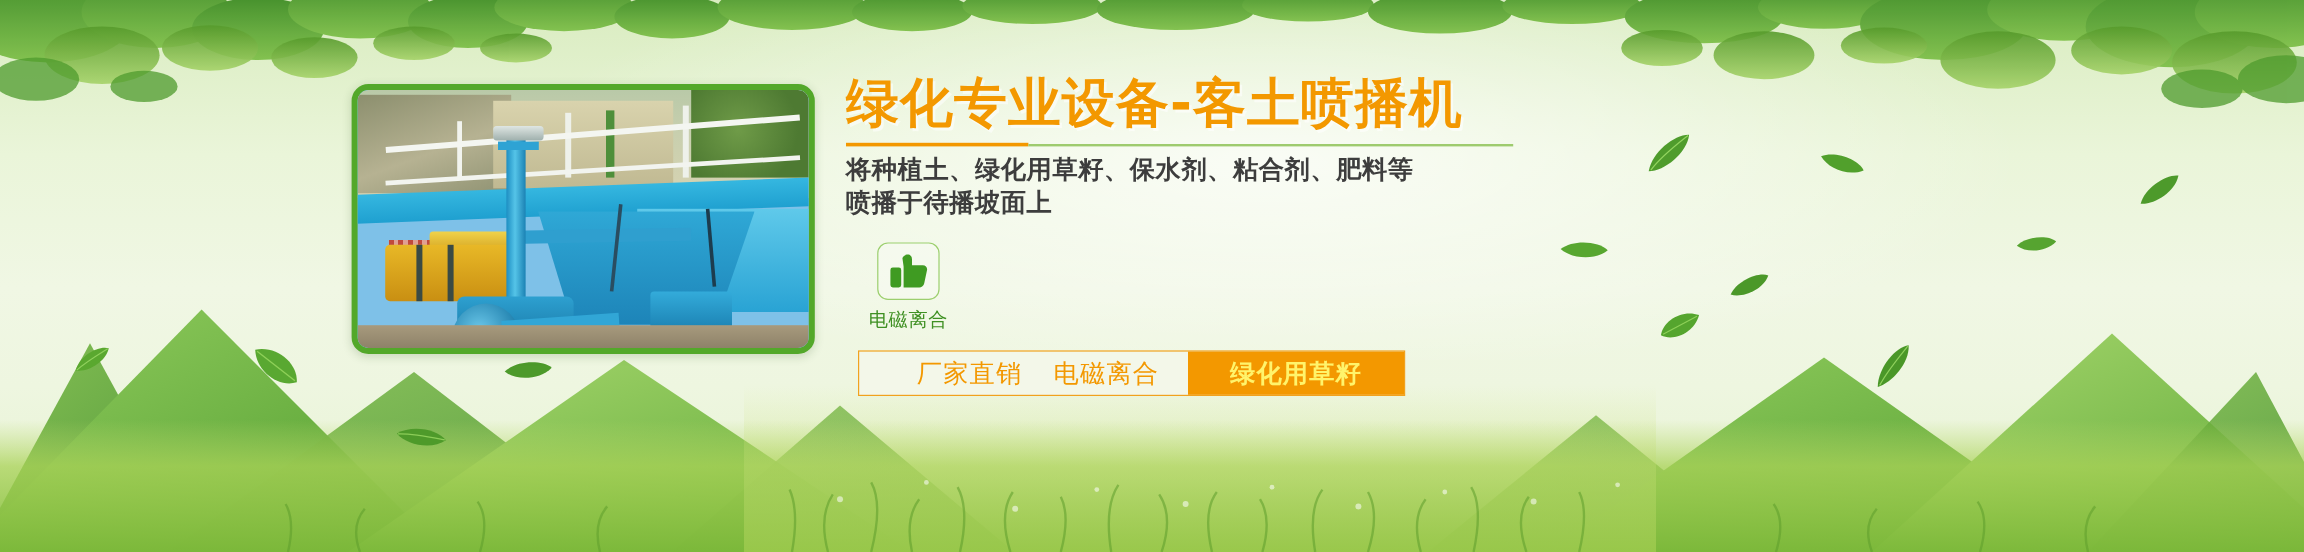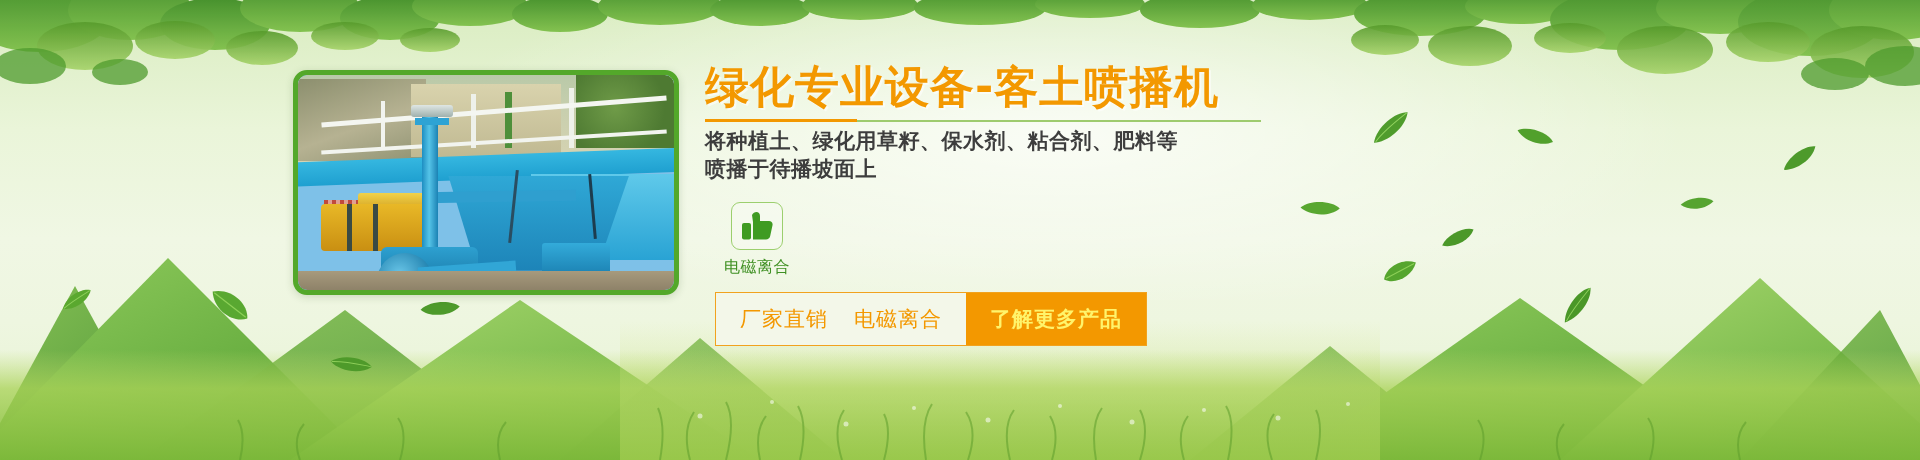--- a/index.html
+++ b/index.html
@@ -136,23 +136,24 @@
     border:1px solid #9ccf6e; border-radius:9px;
     background:rgba(255,255,255,.22);
     display:flex; align-items:center; justify-content:center;
   }
   .icon-box svg{display:block;}
   .f-label { font-size:16px; color:#3f9023; white-space:nowrap; letter-spacing:.5px; }
 
   
   .cta-bar {
     margin-top:14px; margin-left:10px;
-    display:inline-flex; align-items:stretch; height:54px;
+    display:inline-flex; align-items:stretch; height:38px;
     border:1px solid #f1a21e;
     background:#f3f7e9;
+    padding-left:24px;
   }
   .cta-tags {
     display:flex; align-items:center; gap:26px;
     padding:0 24px; font-size:21px; color:#f39800; white-space:nowrap;
     letter-spacing:1px;
   }
   .cta-btn {
     display:flex; align-items:center; justify-content:center;
     padding:0 18px; min-width:180px;
     background:#f39800; color:#fff46b;
@@ -436,17 +437,17 @@
 
 
 
     </div>
 
     <div class="cta-bar">
       <div class="cta-tags">
         <span>厂家直销</span>
         <span>电磁离合</span>
       </div>
-      <div class="cta-btn">了解更多产品</div>
+      <div class="cta-btn">绿化用草籽</div>
     </div>
 
   </div>
 </div>
 
 </body></html>

